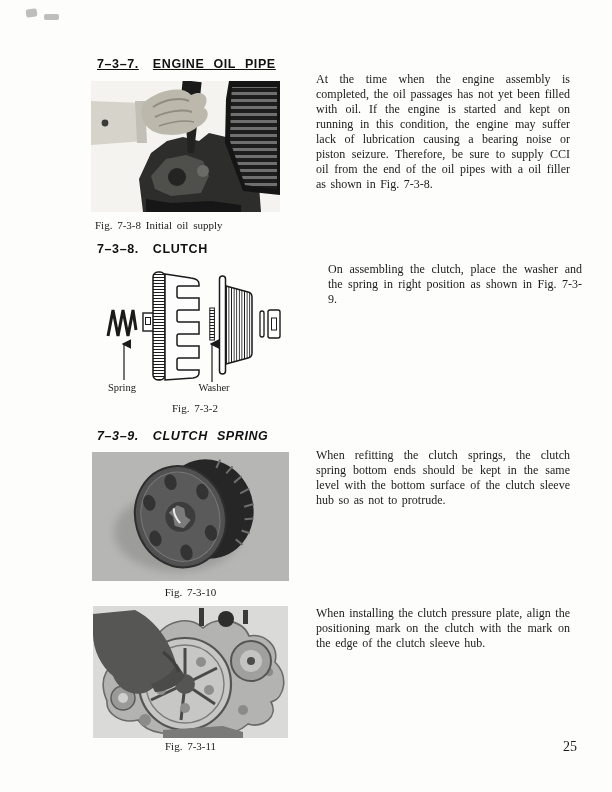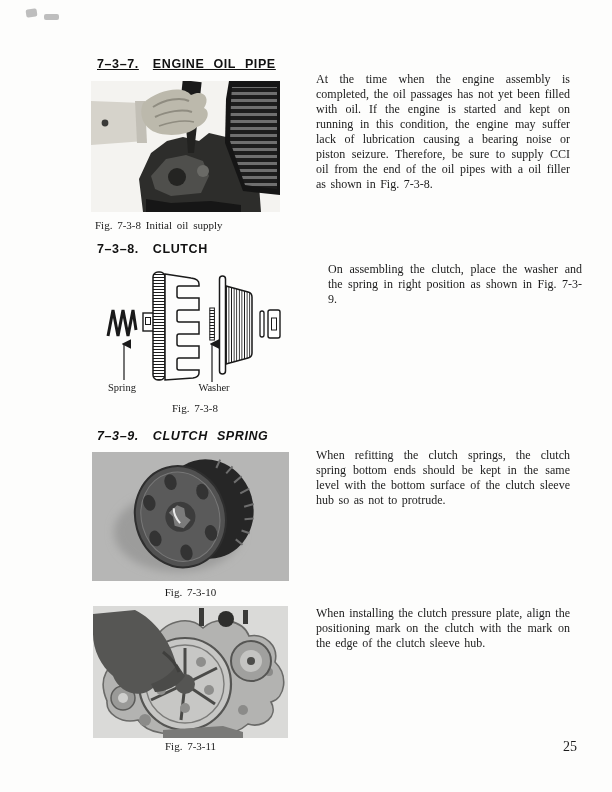--- a/index.html
+++ b/index.html
@@ -108,21 +108,21 @@
 
     <rect x="165" y="41" width="4" height="26" rx="2" fill="#fff" stroke="#1a1a1a" stroke-width="1.3"></rect>
     <rect x="173" y="40" width="12" height="28" rx="2" fill="#fff" stroke="#1a1a1a" stroke-width="1.4"></rect>
     <rect x="176.5" y="48" width="5" height="12" fill="#fff" stroke="#1a1a1a" stroke-width="1"></rect>
 
     <line x1="29" y1="110" x2="29" y2="74" stroke="#1a1a1a" stroke-width="1.2" marker-end="url(#ah)"></line>
     <line x1="117" y1="112" x2="117" y2="74" stroke="#1a1a1a" stroke-width="1.2" marker-end="url(#ah)"></line>
   </svg>
   <div class="abs fig-label" style="left:96px;top:382px;width:52px;">Spring</div>
   <div class="abs fig-label" style="left:186px;top:382px;width:56px;">Washer</div>
-  <div class="abs caption center" style="left:95px;top:402px;width:200px;">Fig. 7-3-8</div>
+  <div class="abs caption center" style="left:95px;top:402px;width:200px;">Fig. 7-3-2</div>
 
   <div class="abs body-text" style="left:316px;top:262px;margin-left:12px;">On assembling the clutch, place the washer and the spring in right position as shown in Fig. 7-3-9.</div>
 
   <div class="abs heading" style="left:97px;top:429px;font-style:italic;">
     <span class="num">7–3–9.</span><span class="title">CLUTCH SPRING</span>
   </div>
 
   <svg class="abs photo" style="left:92px;top:452px;" width="197" height="129" viewBox="0 0 197 129" role="img">
     <defs>
       <filter id="b1" x="-30%" y="-30%" width="160%" height="160%">

